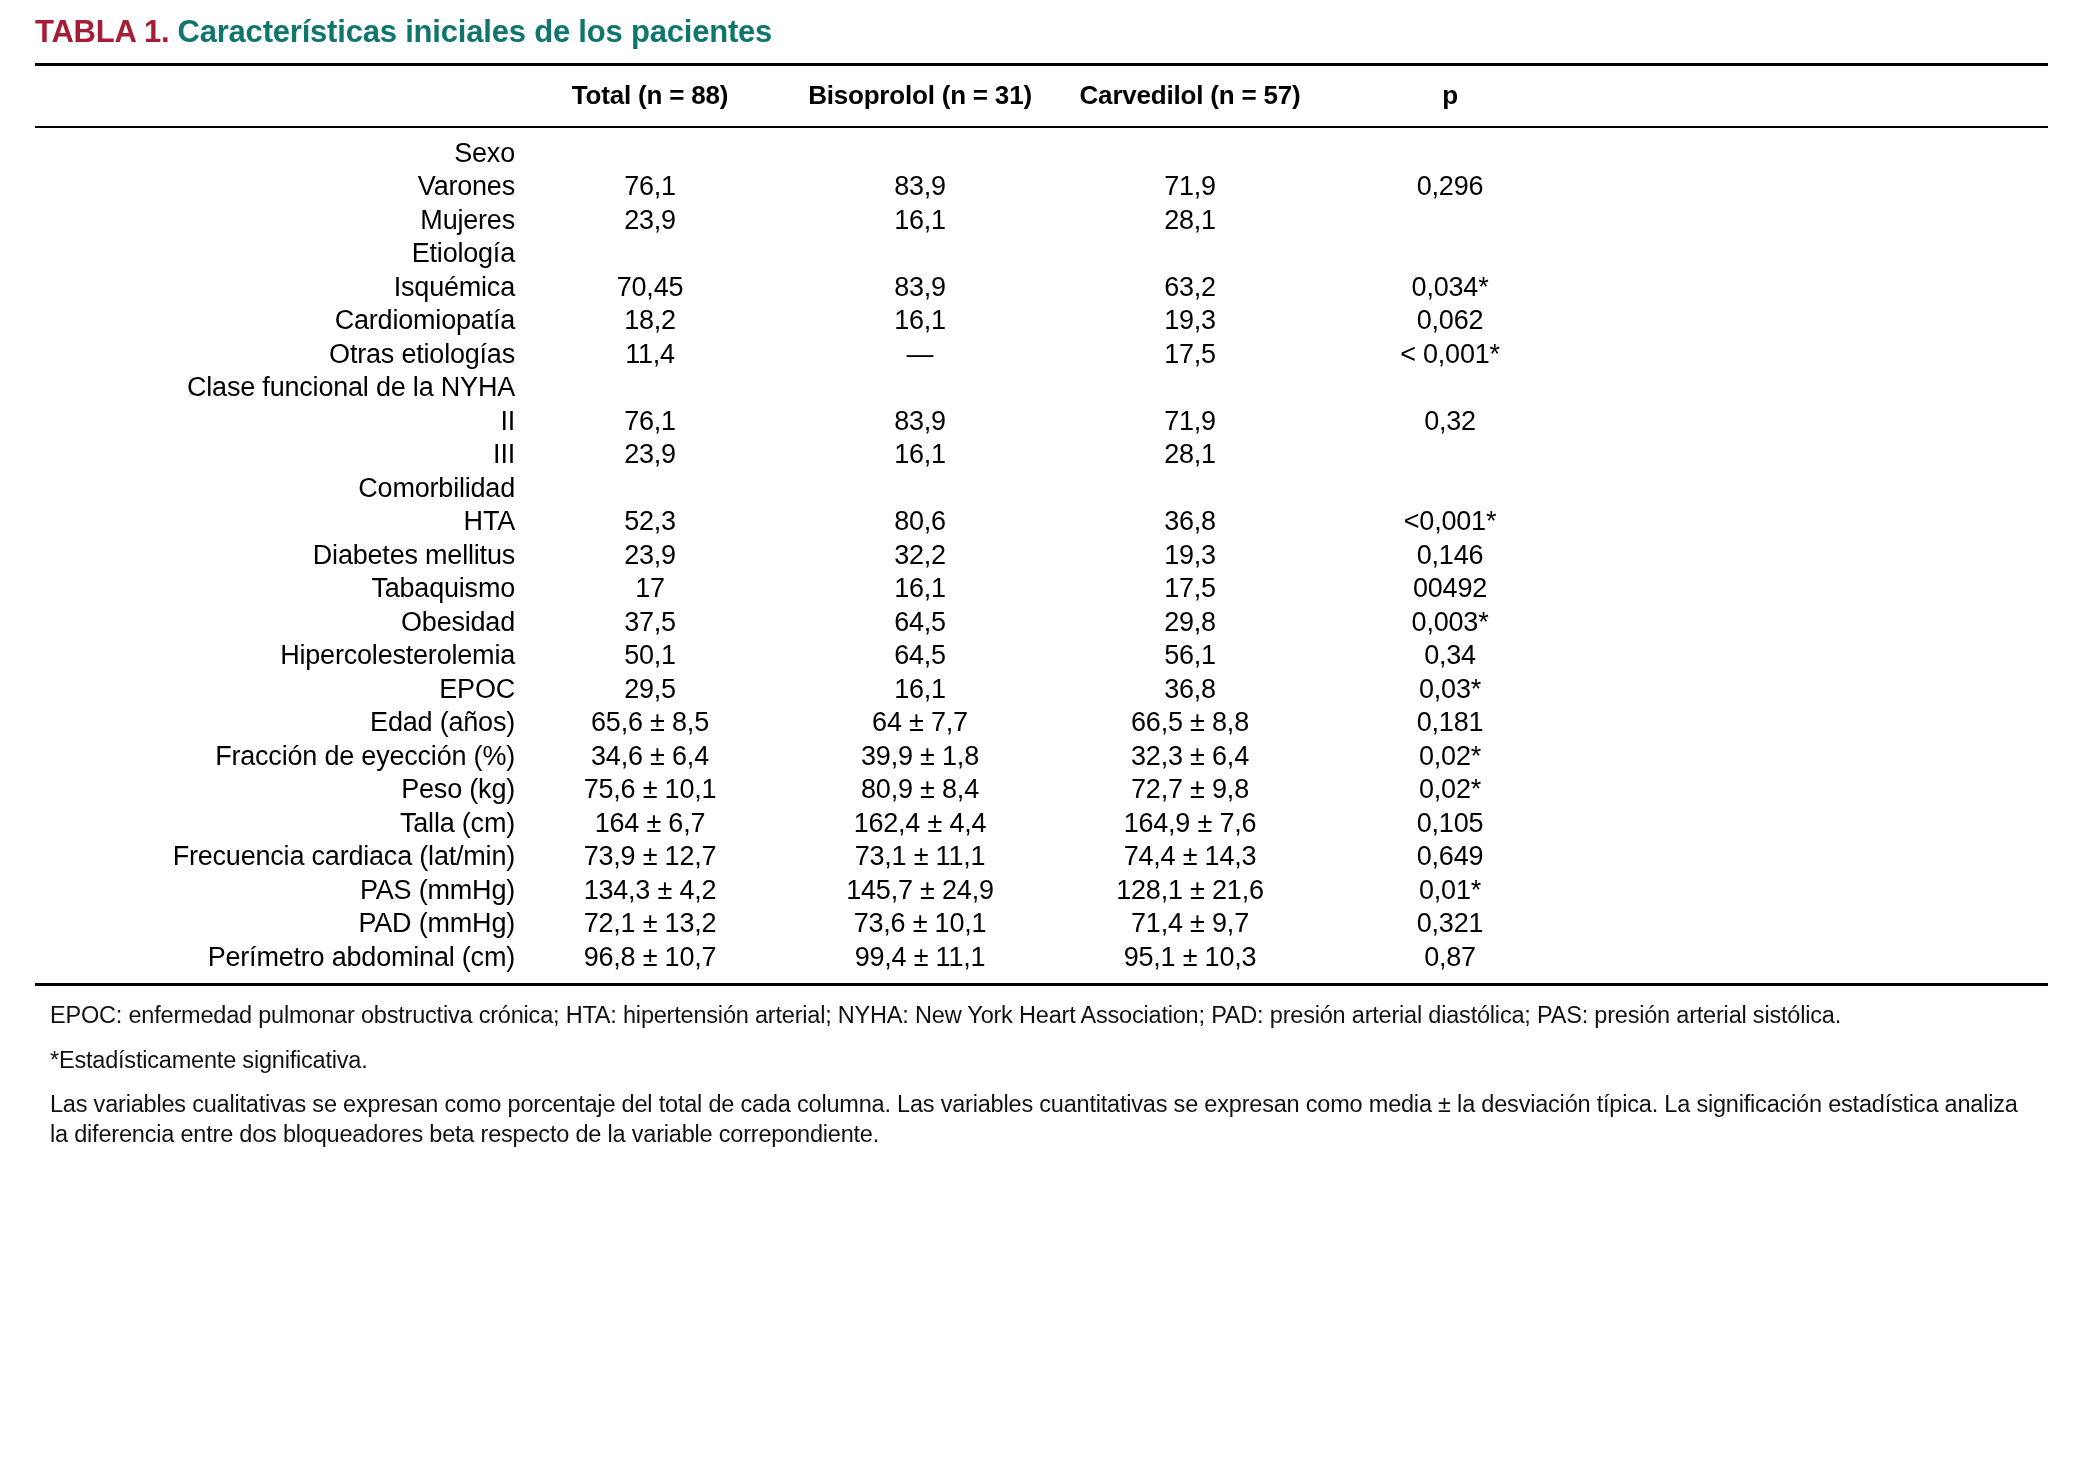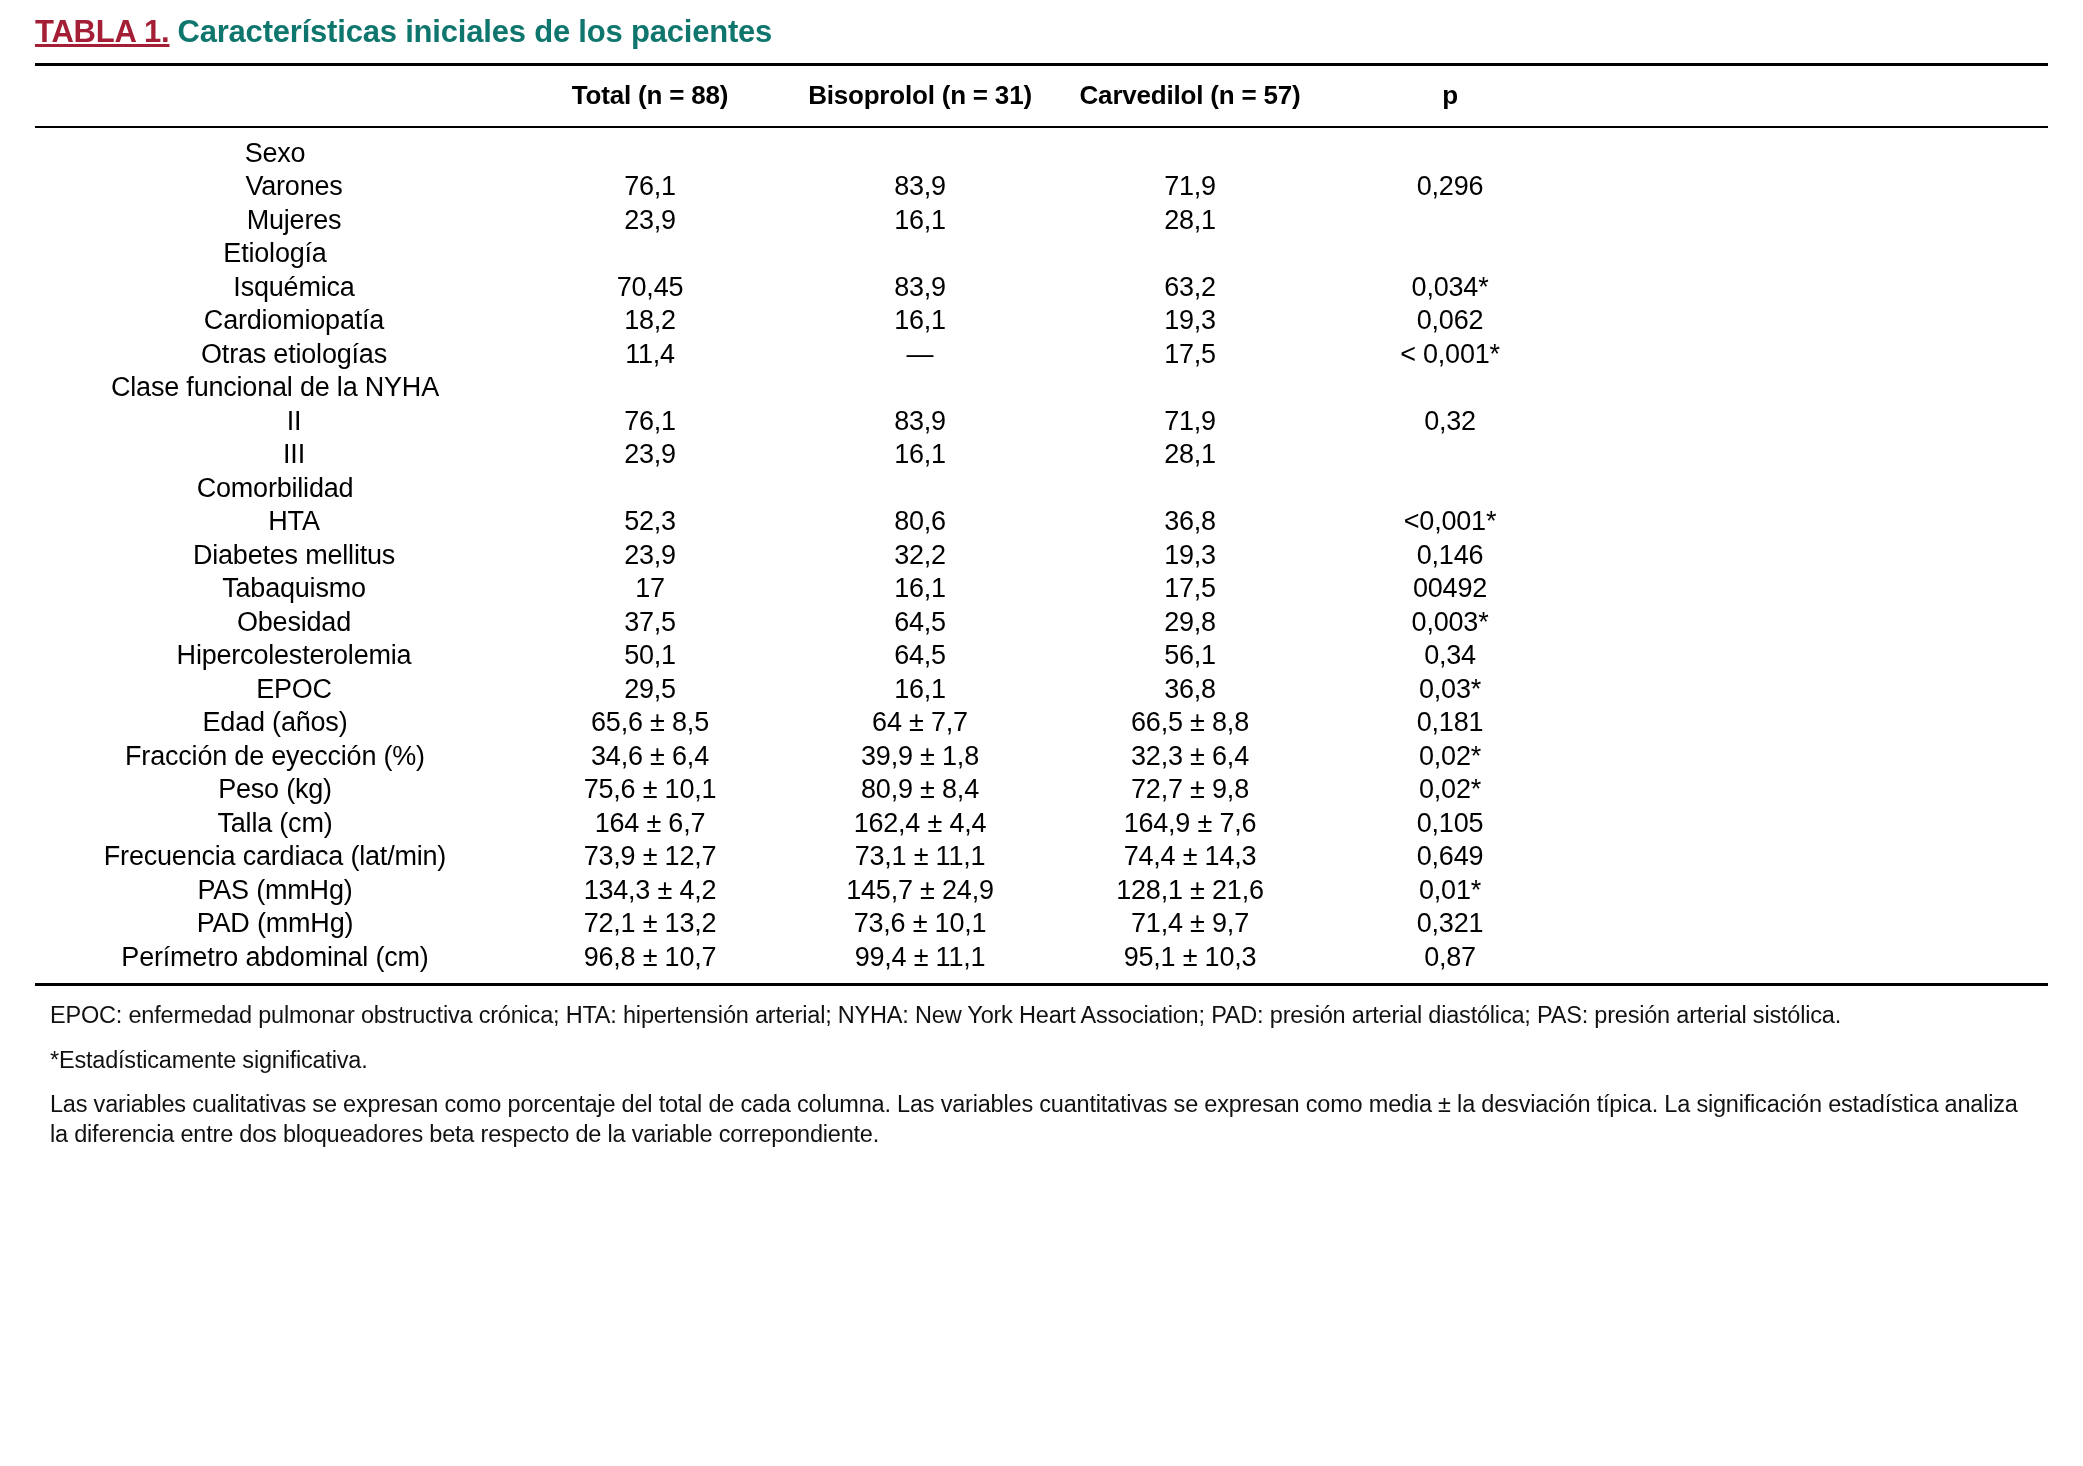--- a/index.html
+++ b/index.html
@@ -23,21 +23,21 @@
   .page {
     padding: 14px 35px 0 35px;
   }
   .title {
     font-size: 31px;
     font-weight: bold;
     line-height: 36px;
     margin-bottom: 13px;
     white-space: nowrap;
   }
-  .title-red { color: var(--title-red); text-decoration: underline; }
+  .title-red { color: var(--title-red); }
   .title-text { color: #0f766e; margin-left: 8px; }
 
   table.data-table {
     width: 100%;
     border-collapse: collapse;
     border-top: 3px solid var(--rule);
     border-bottom: 3px solid var(--rule);
     table-layout: fixed;
   }
   col.c-label  { width: 480px; }
@@ -62,21 +62,21 @@
     padding: 0;
     font-size: 27px;
     line-height: 33.5px;
     height: 33.5px;
     white-space: nowrap;
     vertical-align: middle;
   }
   tbody tr:first-child td { padding-top: 9px; }
   tbody tr:last-child td  { padding-bottom: 9px; }
 
-  td.row-label { text-align: center; }
+  td.row-label { text-align: right; }
   td.row-label.indent { padding-left: 38px; }
   td.cell { text-align: center; }
 
   .footnotes {
     margin-top: 15px;
     font-size: 23.5px;
     line-height: 29.5px;
     color: #111;
   }
   .footnotes p { margin: 15px; }

